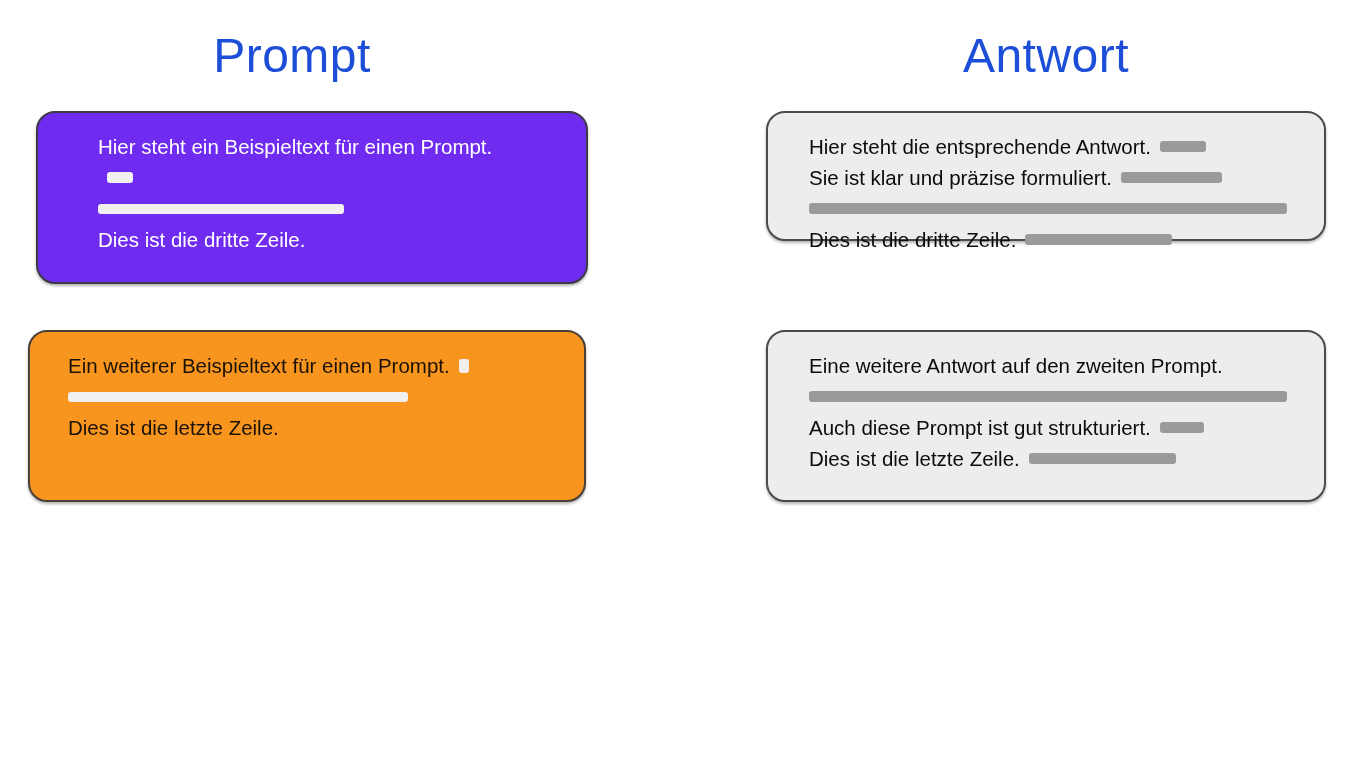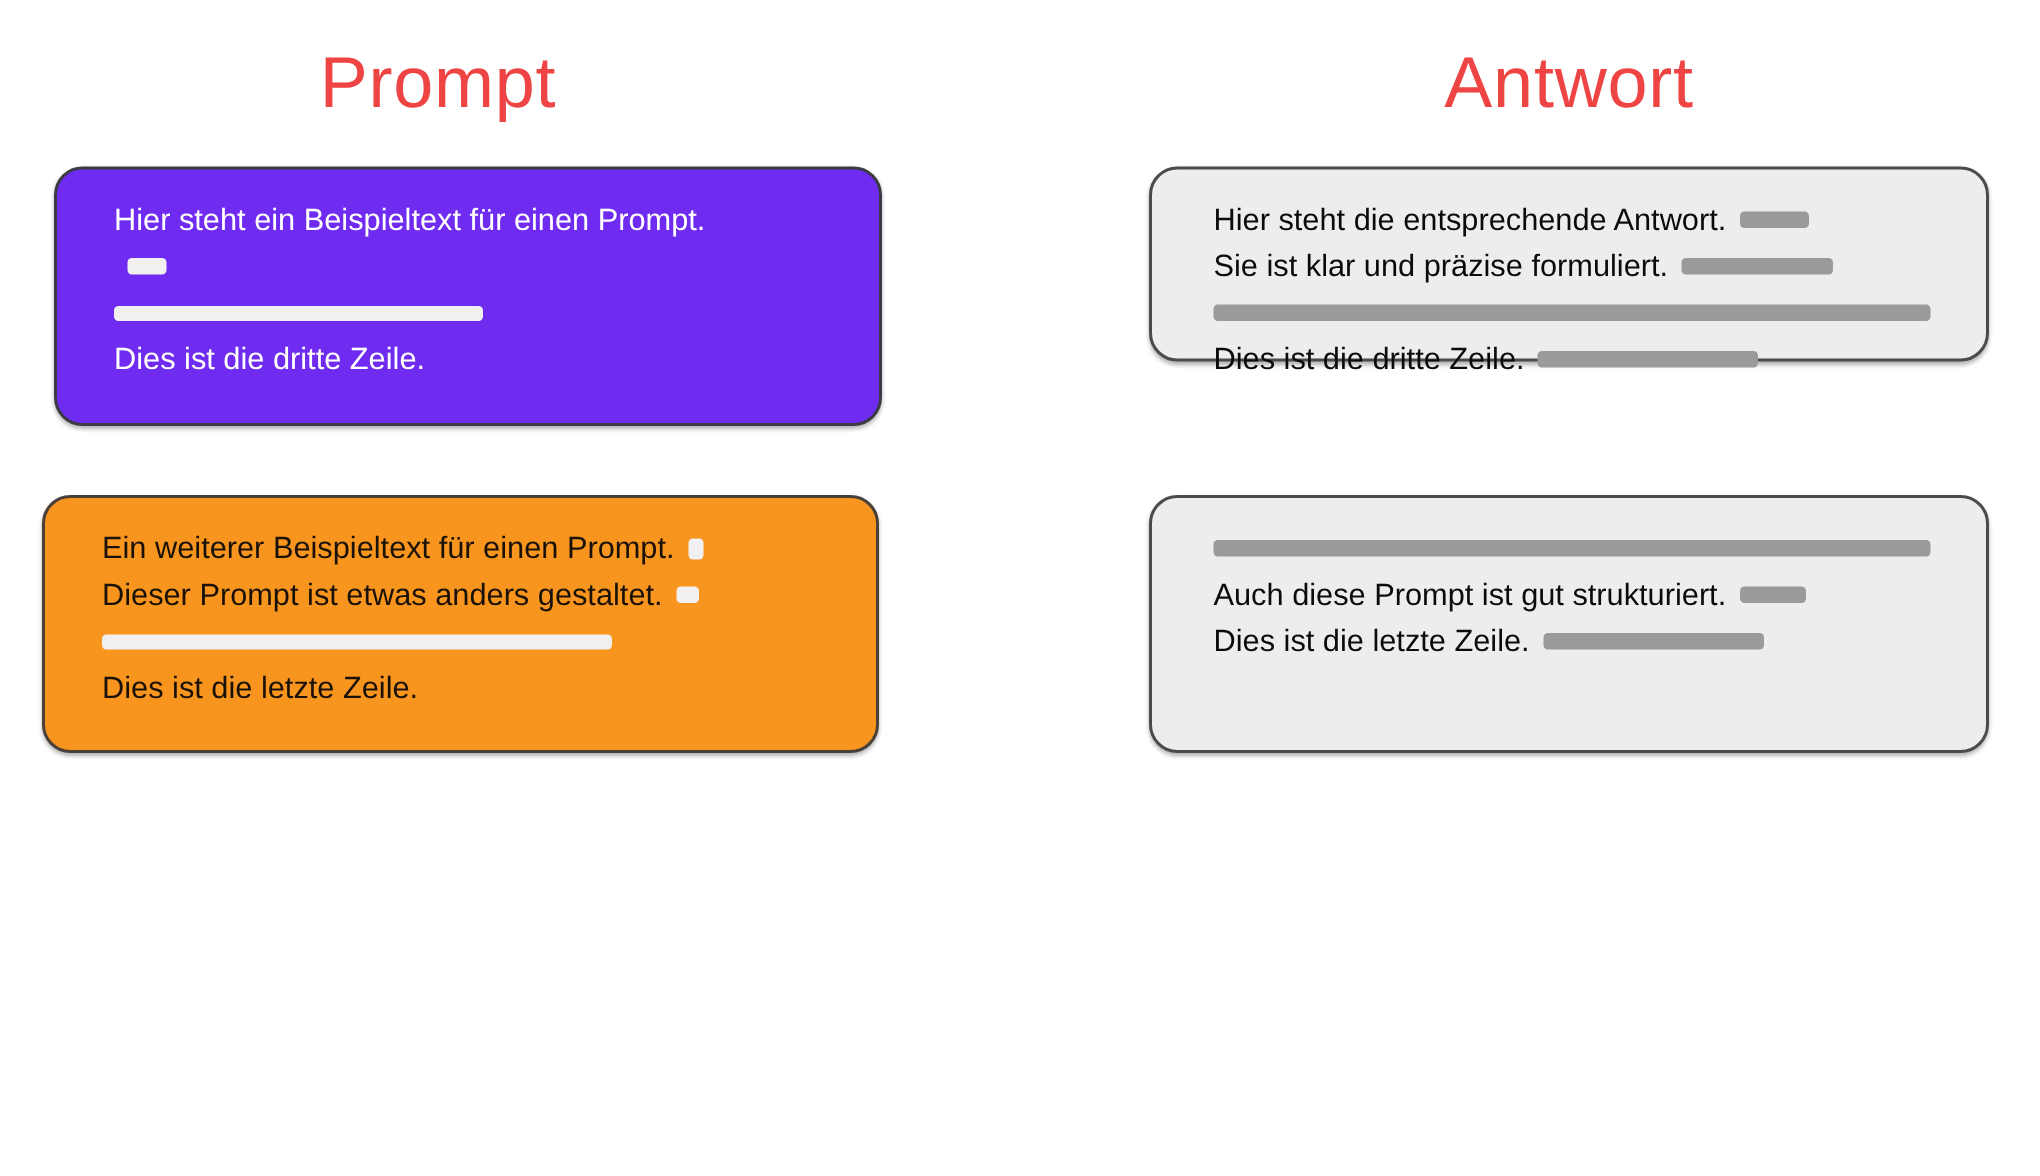--- a/index.html
+++ b/index.html
@@ -20,21 +20,21 @@
     position: absolute;
     inset: 0;
   }
 
   
   .column-heading {
     position: absolute;
     top: 26px;
     font-size: 48px;
     font-weight: 400;
-    color: #ef4444;
+    color: #1d4ed8;
     letter-spacing: 0.5px;
     white-space: nowrap;
     line-height: 60px;
   }
   .column-heading.prompt  { left: 0;   width: 584px; text-align: center; }
   .column-heading.antwort { left: 766px; width: 560px; text-align: center; }
 
   
   .bubble {
     position: absolute;
@@ -43,21 +43,21 @@
     border: 2px solid #3a3a3a;
     box-shadow: 0 2px 3px rgba(0,0,0,0.30);
     padding: 18px 22px 16px 38px;
   }
 
   .bubble.prompt-1 {
     left: 36px;  top: 111px;
     width: 552px; height: 173px;
     background: #6F2BF0;
     border-color: #3b3b45;
-    padding-left: 38px;
+    padding-left: 60px;
   }
   .bubble.prompt-2 {
     left: 28px;  top: 330px;
     width: 558px; height: 172px;
     background: #F8951E;
     border-color: #4a4038;
     padding-left: 38px;
   }
   .bubble.answer-1 {
     left: 766px; top: 111px;
@@ -126,24 +126,20 @@
       <div class="line">
         <span class="line-text">Dies ist die dritte Zeile.</span>
       </div>
     </div>
 
   <div class="bubble prompt-2">
       <div class="line">
         <span class="line-text">Ein weiterer Beispieltext für einen Prompt.</span>
         <span class="bar light trail" style="width: 10px; height: 14px;"></span>
       </div>
-      <div class="line">
-        <span class="line-text">Dieser Prompt ist etwas anders gestaltet.</span>
-        <span class="bar light trail" style="width: 15px; height: 11px;"></span>
-      </div>
       <div class="line blank">
         <span class="bar light lead" style="width: 340px; height: 10px;"></span>
       </div>
       <div class="line">
         <span class="line-text">Dies ist die letzte Zeile.</span>
       </div>
     </div>
 
   <div class="bubble answer-1">
       <div class="line">
@@ -157,20 +153,23 @@
       <div class="line blank">
         <span class="bar gray lead" style="width: 478px; height: 11px;"></span>
       </div>
       <div class="line">
         <span class="line-text">Dies ist die dritte Zeile.</span>
         <span class="bar gray trail" style="width: 147px; height: 11px;"></span>
       </div>
     </div>
 
   <div class="bubble answer-2">
+      <div class="line">
+        <span class="line-text">Eine weitere Antwort auf den zweiten Prompt.</span>
+      </div>
       <div class="line blank">
         <span class="bar gray lead" style="width: 478px; height: 11px;"></span>
       </div>
       <div class="line">
         <span class="line-text">Auch diese Prompt ist gut strukturiert.</span>
         <span class="bar gray trail" style="width: 44px; height: 11px;"></span>
       </div>
       <div class="line">
         <span class="line-text">Dies ist die letzte Zeile.</span>
         <span class="bar gray trail" style="width: 147px; height: 11px;"></span>

